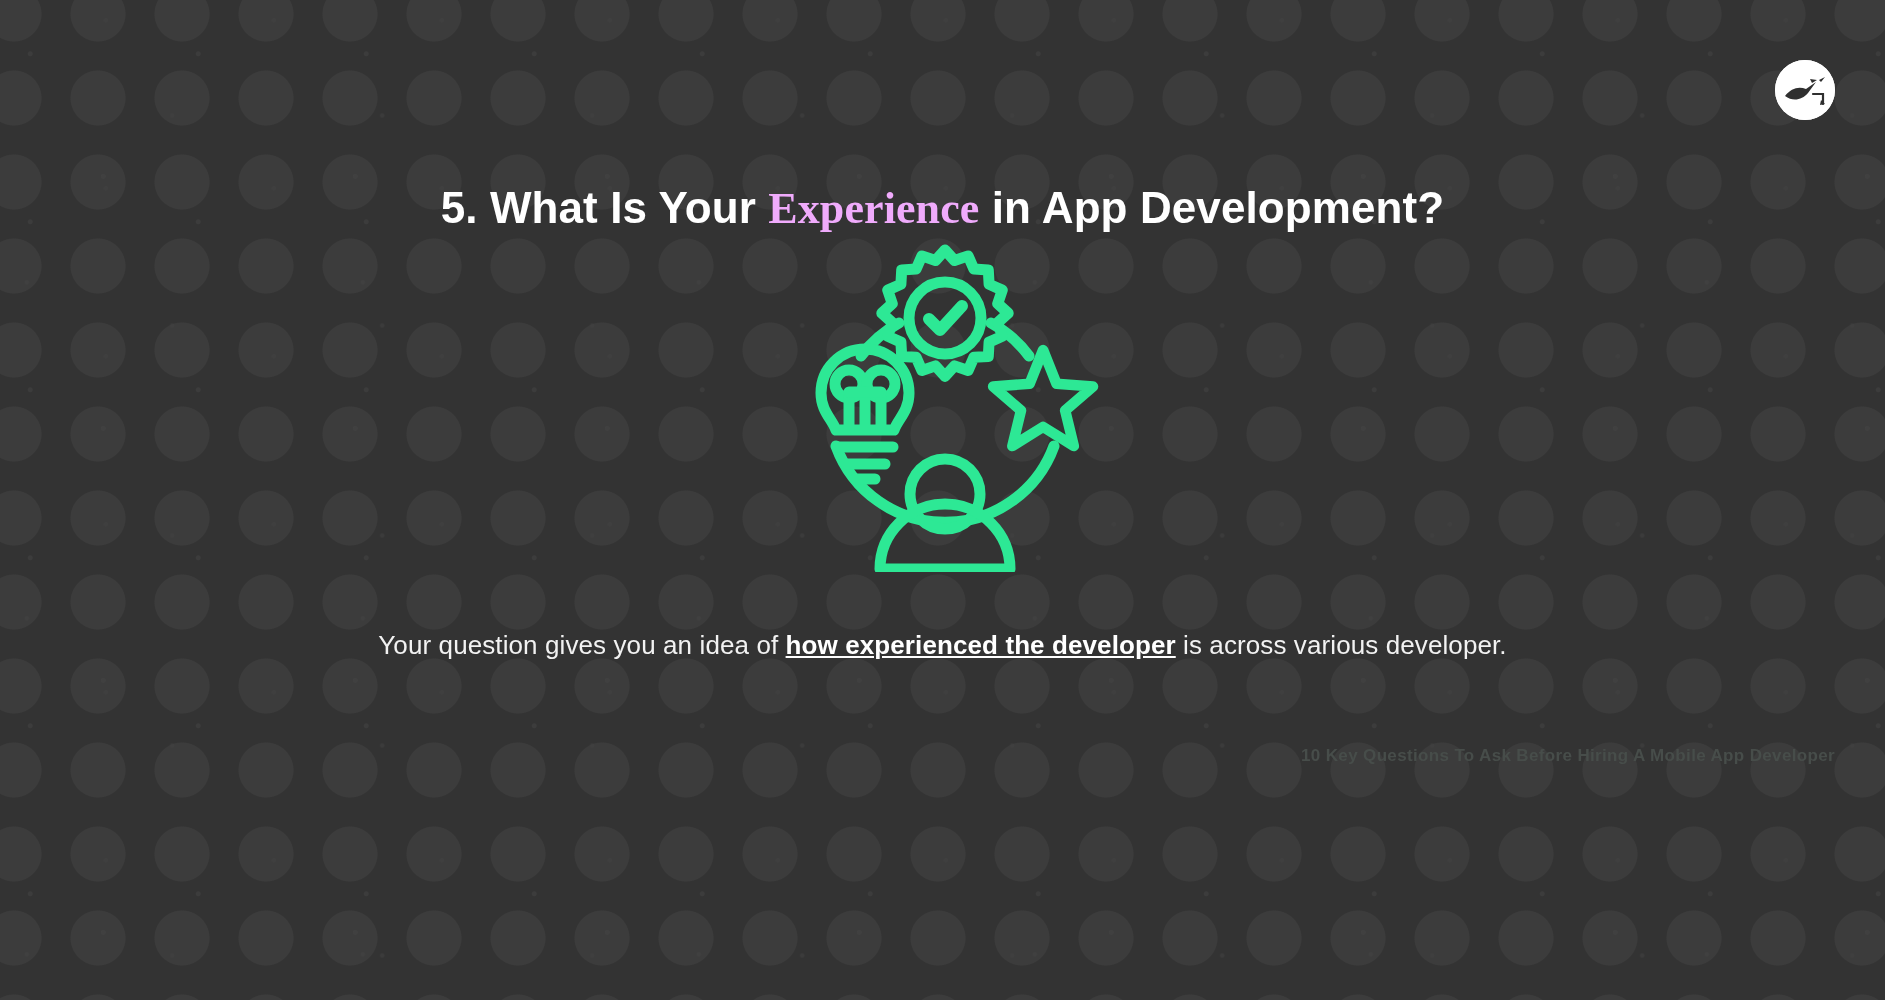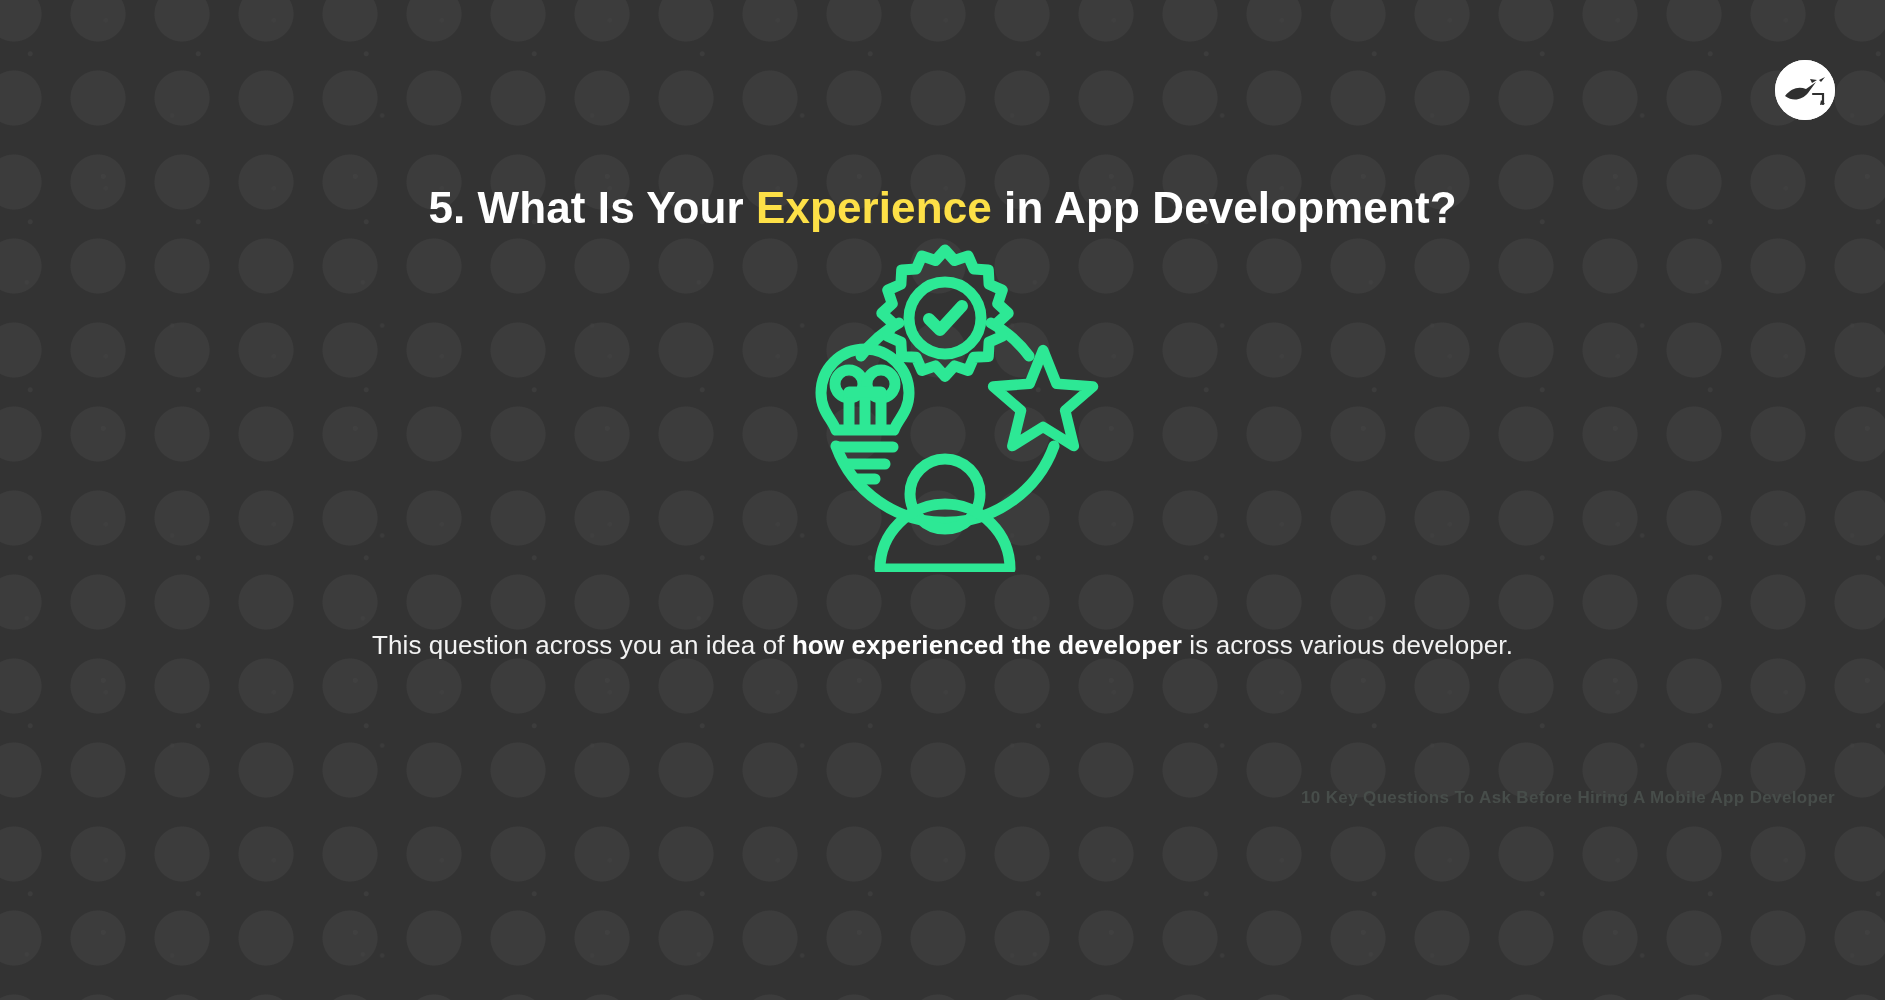--- a/index.html
+++ b/index.html
@@ -65,21 +65,21 @@
     left: 0;
     width: 100%;
     text-align: center;
     font-size: 44px;
     line-height: 56px;
     font-weight: 700;
     letter-spacing: .1px;
     color: #ffffff;
     white-space: nowrap;
   }
-  #title .hl { color: #fde047; }
+  #title .hl { color: #f0abfc; font-family: Liberation Serif, serif; }
 
   
   #icon-wrap {
     position: absolute;
     left: 50%;
     top: 232px;
     width: 340px;
     height: 340px;
     margin-left: -168px;
   }
@@ -92,27 +92,27 @@
     left: 50%;
     margin-left: -620px;
     width: 1240px;
     text-align: center;
     font-size: 26px;
     line-height: 43px;
     font-weight: 400;
     color: #f2f2f2;
     letter-spacing: .1px;
   }
-  #body-copy b { font-weight: 700; color: #ffffff; }
+  #body-copy b { font-weight: 700; color: #ffffff; text-decoration: underline; }
 
   
   #footer-note {
     position: absolute;
     right: 50px;
-    top: 787px;
+    top: 745px;
     font-size: 17px;
     line-height: 22px;
     font-weight: 700;
     letter-spacing: .35px;
     color: #474d4a;
     white-space: nowrap;
   }
 </style>
 </head>
 <body>
@@ -172,17 +172,17 @@
         </g>
 
         <g>
           <circle cx="170" cy="262" r="35"></circle>
           <path d="M105 337 a65 65 0 0 1 130 0 Z"></path>
         </g>
       </g>
     </svg>
   </div>
 
-  <p id="body-copy"><span>This question across you an idea of </span><b>how experienced the developer</b><span> is across various developer.</span></p>
+  <p id="body-copy"><span>Your question gives you an idea of </span><b>how experienced the developer</b><span> is across various developer.</span></p>
 
   <div id="footer-note">10 Key Questions To Ask Before Hiring A Mobile App Developer</div>
 
 </div>
 
 </body></html>

